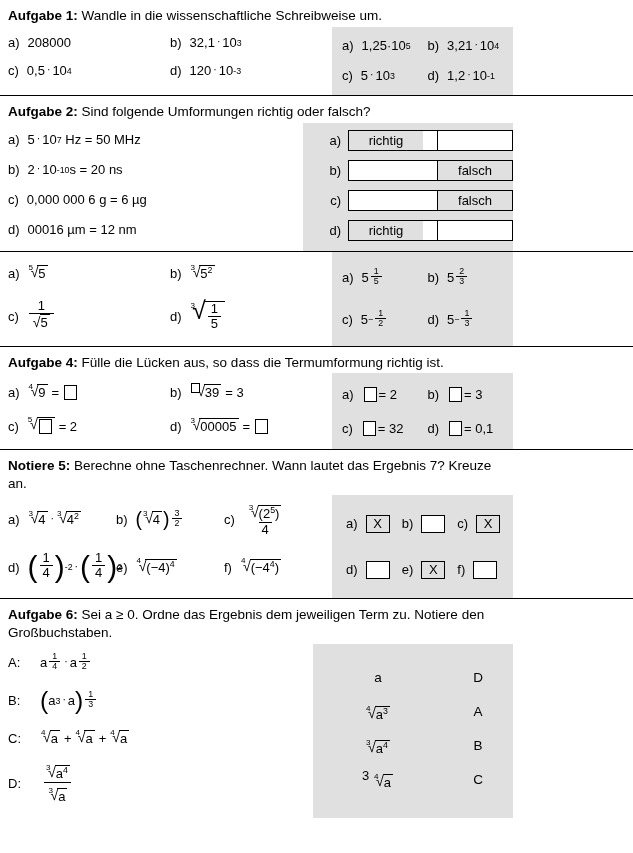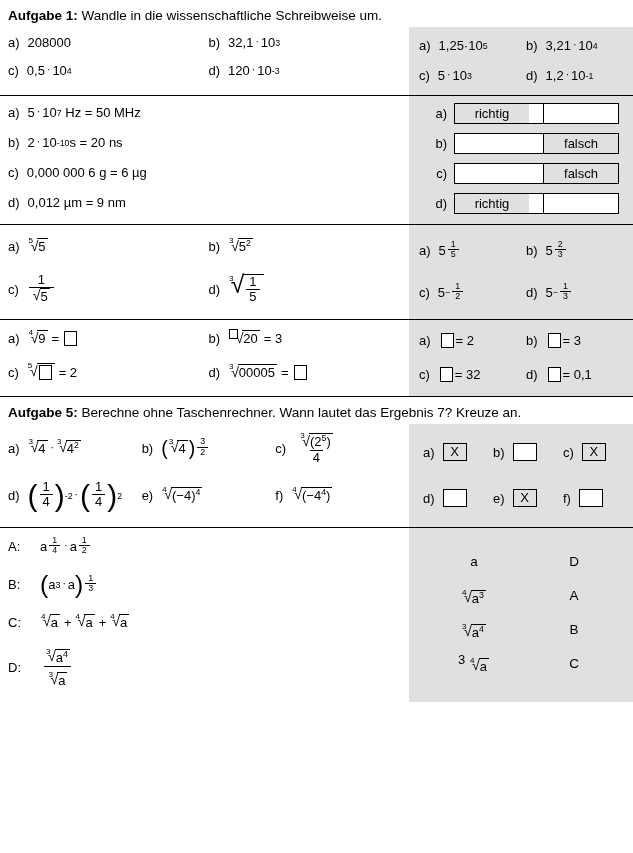--- a/index.html
+++ b/index.html
@@ -7,21 +7,21 @@
     margin: 0; padding: 0;
     background: #ffffff;
   }
   body {
     width: 633px; height: 853px;
     font-family: "Liberation Sans", sans-serif;
     color: #000000;
     font-size: 13px;
     overflow: hidden;
   }
-  .sheet { position: relative; width: 633px; height: 853px; }
+  .sheet { position: relative; width: 513px; height: 853px; }
 
   
   .task { position: relative; }
   .task-rule {
     border-bottom: 1.5px solid #000;
     width: 633px;
   }
   .heading {
     padding: 7px 8px 2px 8px;
     font-size: 13.5px;
@@ -238,38 +238,42 @@
             <span class="lbl">d)</span>
             <span class="m">1,2<span class="dot">·</span>10<sup>-1</sup></span>
           </div>
         </div>
       </div>
     </div>
     <div class="task-rule"></div>
   </div>
 
   <div class="task">
+    <div class="heading">
+      <b>Aufgabe 2:</b>
+      <span>Sind folgende Umformungen richtig oder falsch?</span>
+    </div>
     <div class="body-row">
       <div class="left-col">
         <div class="items">
           <div class="item" style="width:100%;height:30px">
             <span class="lbl">a)</span>
             <span class="m">5<span class="dot">·</span>10<sup>7</sup>&nbsp;Hz = 50 MHz</span>
           </div>
           <div class="item" style="width:100%;height:30px">
             <span class="lbl">b)</span>
             <span class="m">2<span class="dot">·</span>10<sup>-10</sup>s = 20 ns</span>
           </div>
           <div class="item" style="width:100%;height:30px">
             <span class="lbl">c)</span>
             <span class="m">0,000 000 6 g = 6 µg</span>
           </div>
           <div class="item" style="width:100%;height:30px">
             <span class="lbl">d)</span>
-            <span class="m">0,012 µm = 9 nm</span>
+            <span class="m">00016 µm = 12 nm</span>
           </div>
         </div>
       </div>
       <div class="answer-box">
         <div style="padding:3px 0 3px 0">
           <div class="tfrow">
             <span class="lbl">a)</span>
             <span class="tfpair">
               <span class="tfcell sel">richtig</span>
               <span class="tfcell right"></span>
@@ -383,20 +387,24 @@
                     <span class="den">3</span>
                   </span></sup></span>
           </div>
         </div>
       </div>
     </div>
     <div class="task-rule"></div>
   </div>
 
   <div class="task">
+    <div class="heading">
+      <b>Aufgabe 4:</b>
+      <span>Fülle die Lücken aus, so dass die Termumformung richtig ist.</span>
+    </div>
     <div class="body-row">
       <div class="left-col">
         <div class="items c2">
           <div class="item" style="height:34px">
             <span class="lbl">a)</span>
             <span class="m">
               <span class="rad">
                   <span class="idx">4</span>
                   <span class="sign">√</span>
                   <span class="radicand">9</span>
@@ -404,21 +412,21 @@
               <span style="margin:0 3px">=</span>
               <span class="ph"></span>
             </span>
           </div>
           <div class="item" style="height:34px">
             <span class="lbl">b)</span>
             <span class="m">
               <span class="rad">
                   <span class="idx"><span class="ph" style="width:9px;height:10px;margin:0"></span></span>
                   <span class="sign">√</span>
-                  <span class="radicand">20</span>
+                  <span class="radicand">39</span>
                 </span>
               <span style="margin:0 3px">= 3</span>
             </span>
           </div>
           <div class="item" style="height:34px">
             <span class="lbl">c)</span>
             <span class="m">
               <span class="rad">
                   <span class="idx">5</span>
                   <span class="sign">√</span>
@@ -472,21 +480,21 @@
               </span>
           </div>
         </div>
       </div>
     </div>
     <div class="task-rule"></div>
   </div>
 
   <div class="task">
     <div class="heading">
-      <b>Aufgabe 5:</b>
+      <b>Notiere 5:</b>
       <span>Berechne ohne Taschenrechner. Wann lautet das Ergebnis 7? Kreuze an.</span>
     </div>
     <div class="body-row">
       <div class="left-col">
         <div class="items c3">
           <div class="item" style="height:45px">
             <span class="lbl">a)</span>
             <span class="m">
               <span class="rad">
                   <span class="idx">3</span>
@@ -598,20 +606,24 @@
             <span class="lbl">f)</span>
             <span class="cbox"></span>
           </div>
         </div>
       </div>
     </div>
     <div class="task-rule"></div>
   </div>
 
   <div class="task">
+    <div class="heading">
+      <b>Aufgabe 6:</b>
+      <span>Sei a ≥ 0. Ordne das Ergebnis dem jeweiligen Term zu. Notiere den Großbuchstaben.</span>
+    </div>
     <div class="body-row">
       <div class="t6-left">
         <div class="t6-item">
           <span class="lbl">A:</span>
           <span class="m">
             a<sup><span class="frac sfrac" style="font-size:1em">
                   <span class="num">1</span>
                   <span class="den">4</span>
                 </span></sup><span class="dot">·</span>a<sup><span class="frac sfrac" style="font-size:1em">
                   <span class="num">1</span>

